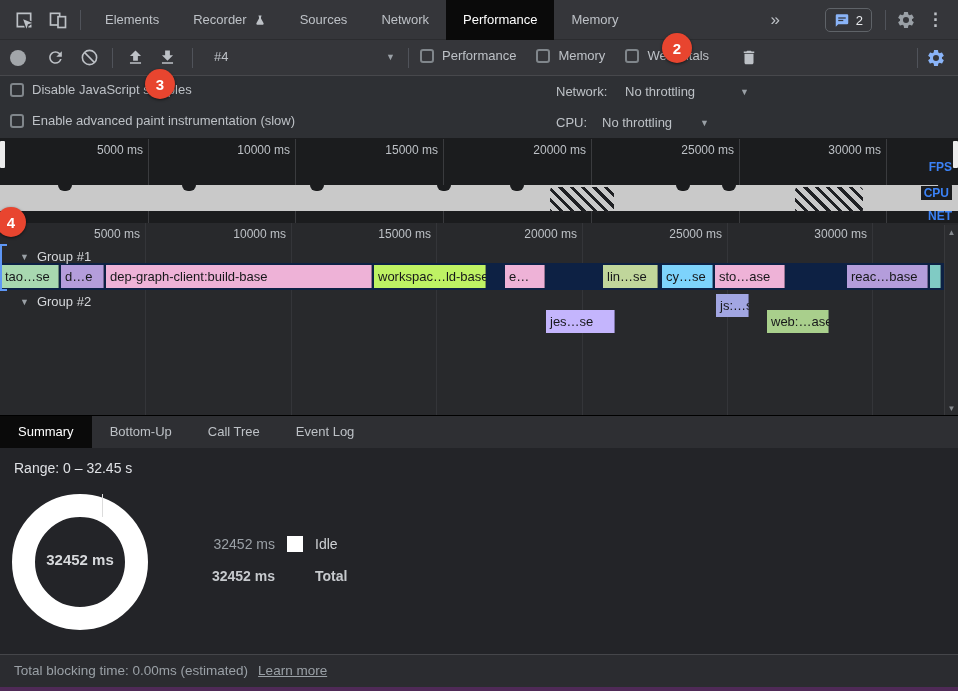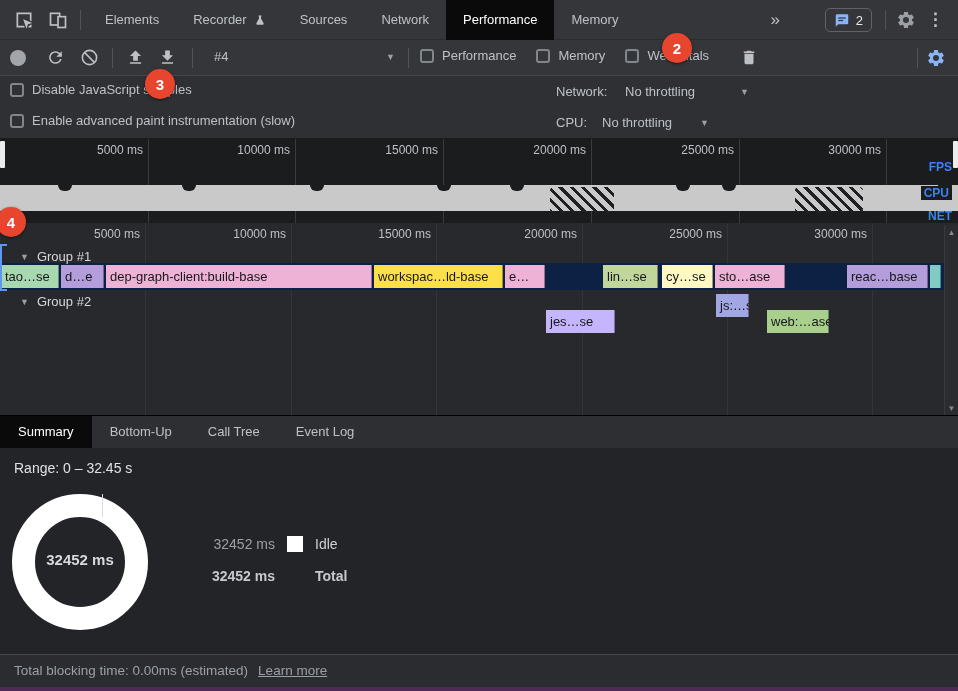--- a/index.html
+++ b/index.html
@@ -299,24 +299,24 @@
         </div>
         <div class="group-label" style="top: 71px;">
           <span class="group-arrow">▼</span>
           <span>Group #2</span>
         </div>
       </div>
     <div id="bars">
         <div class="bar" style="left: 1px; width: 58px; top: 42px; background: rgb(168, 216, 176);">tao…se</div>
         <div class="bar" style="left: 61px; width: 43px; top: 42px; background: rgb(180, 157, 219);">d…e</div>
         <div class="bar" style="left: 106px; width: 266px; top: 42px; background: rgb(238, 178, 215);">dep-graph-client:build-base</div>
-        <div class="bar" style="left: 374px; width: 129px; top: 42px; background: #fde047;">workspac…ld-base</div>
+        <div class="bar" style="left: 374px; width: 112px; top: 42px; background: #bef264;">workspac…ld-base</div>
         <div class="bar" style="left: 505px; width: 40px; top: 42px; background: rgb(238, 178, 215);">e…</div>
         <div class="bar" style="left: 603px; width: 55px; top: 42px; background: rgb(192, 214, 155);">lin…se</div>
-        <div class="bar" style="left: 662px; width: 51px; top: 42px; background: #fef9c3;">cy…se</div>
+        <div class="bar" style="left: 662px; width: 51px; top: 42px; background: #7dd3fc;">cy…se</div>
         <div class="bar" style="left: 715px; width: 70px; top: 42px; background: rgb(238, 178, 215);">sto…ase</div>
         <div class="bar" style="left: 847px; width: 81px; top: 42px; background: rgb(180, 157, 219);">reac…base</div>
         <div class="bar" style="left: 930px; width: 11px; top: 42px; background: rgb(128, 203, 196);"></div>
         <div class="bar" style="left: 546px; width: 69px; top: 87px; background: #c4b5fd;">jes…se</div>
         <div class="bar" style="left: 716px; width: 33px; top: 71px; background: rgb(162, 166, 226);">js:…se</div>
         <div class="bar" style="left: 767px; width: 62px; top: 87px; background: rgb(169, 207, 140);">web:…ase</div>
       </div>
     <div id="focus-bracket"></div>
     <div id="tl-scrollbar">
       <span class="scroll-arrow" style="top:3px;">▲</span>

